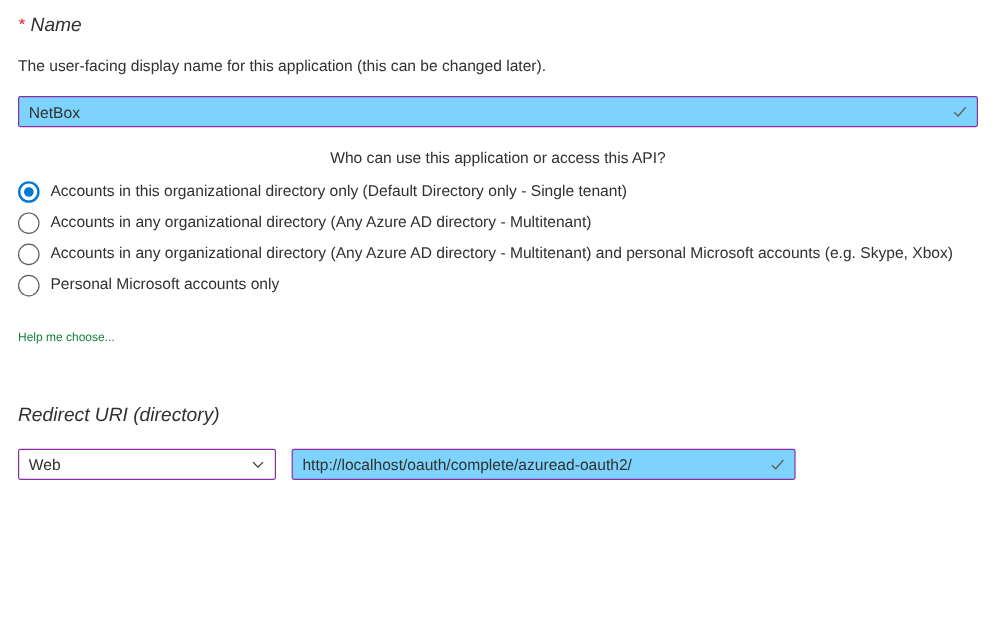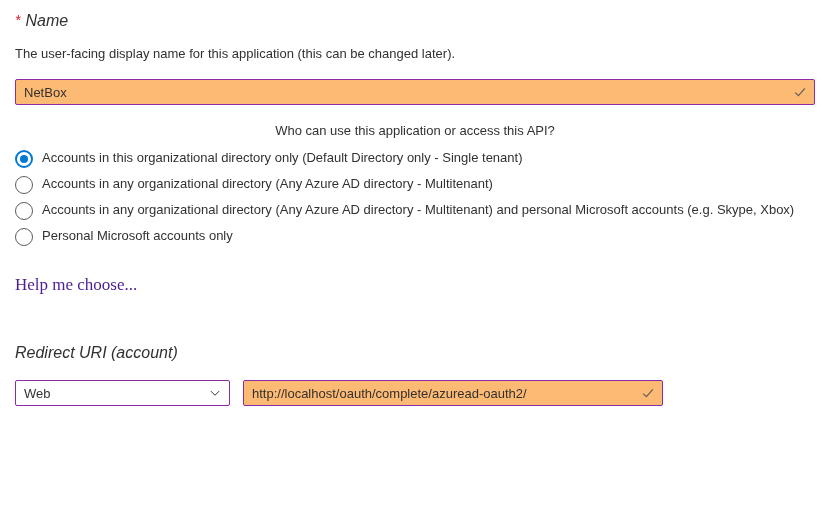--- a/index.html
+++ b/index.html
@@ -43,21 +43,21 @@
   .text-input {
     width: 100%;
     height: 26px;
     border: 1px solid #8a2da5;
     border-radius: 2px;
     padding: 0 28px 0 8px;
     font-family: "Liberation Sans", "DejaVu Sans", sans-serif;
     font-size: 13px;
     color: #323130;
     outline: none;
-    background: #fdba74;
+    background: #7dd3fc;
   }
   .input-check {
     position: absolute;
     right: 8px;
     top: 50%;
     transform: translateY(-50%);
     width: 14px;
     height: 14px;
     pointer-events: none;
   }
@@ -96,25 +96,24 @@
   }
   .radio-label {
     margin-left: 9px;
     font-size: 13px;
     color: #323130;
     white-space: nowrap;
   }
   .help-link {
     display: inline-block;
     margin-top: 21px;
-    font-size: 17px;
-    color: #4c1d95;
+    font-size: 10px;
+    color: #15803d;
     text-decoration: none;
     cursor: pointer;
-    font-family: Liberation Serif, serif;
   }
   .redirect-title { margin-top: 47px; }
   .redirect-desc {
     margin-top: 13px;
     font-size: 13px;
     line-height: 19px;
     color: #323130;
     max-width: 800px;
   }
   .uri-row {
@@ -183,21 +182,21 @@
     </div>
     <div class="radio-row">
       <span class="radio-circle"></span>
       <span class="radio-label">Personal Microsoft accounts only</span>
     </div>
   </div>
 
   <a class="help-link">Help me choose...</a>
 
   
-  <div class="section-title redirect-title">Redirect URI (account)</div>
+  <div class="section-title redirect-title">Redirect URI (directory)</div>
 
   <div class="uri-row">
     <div class="platform-select" role="combobox">
       <span>Web</span>
       <svg class="chevron-down" viewBox="0 0 16 16">
         <path d="M2.5 5.5 L8 11 L13.5 5.5" fill="none" stroke="#323130" stroke-width="1.3"></path>
       </svg>
     </div>
     <div class="uri-input-wrap">
       <input class="text-input" type="text" value="http://localhost/oauth/complete/azuread-oauth2/" style="">

